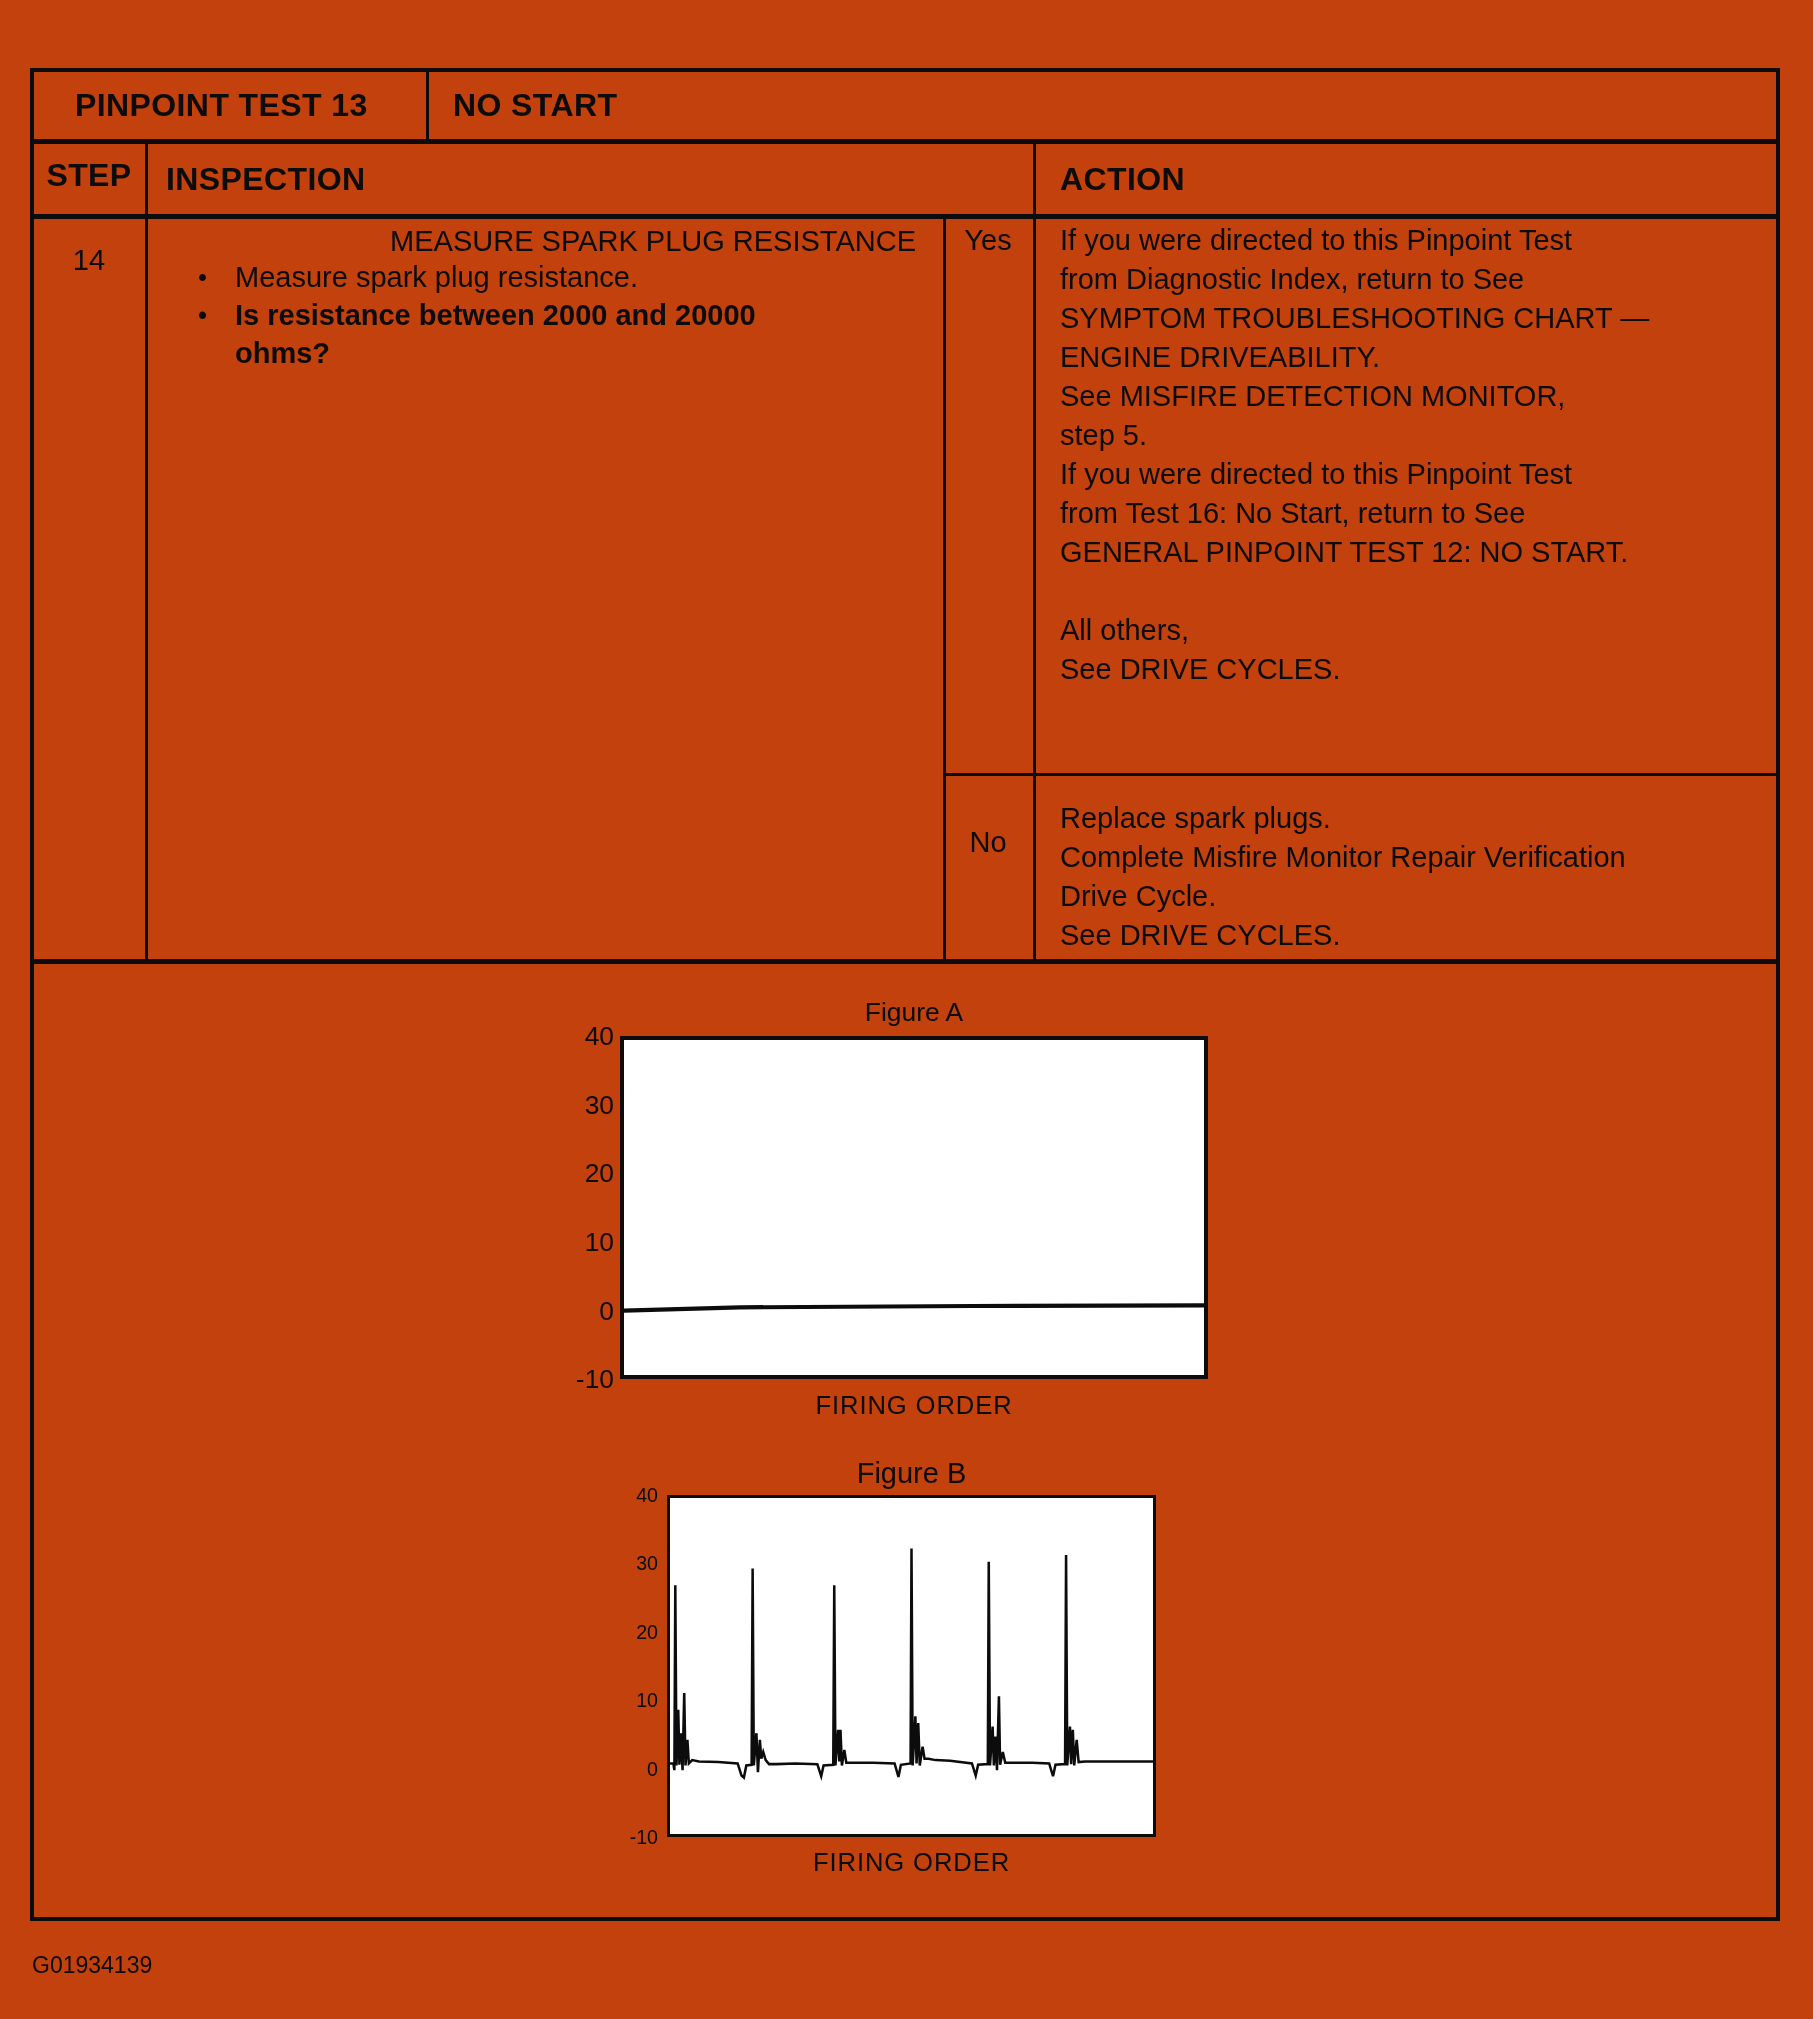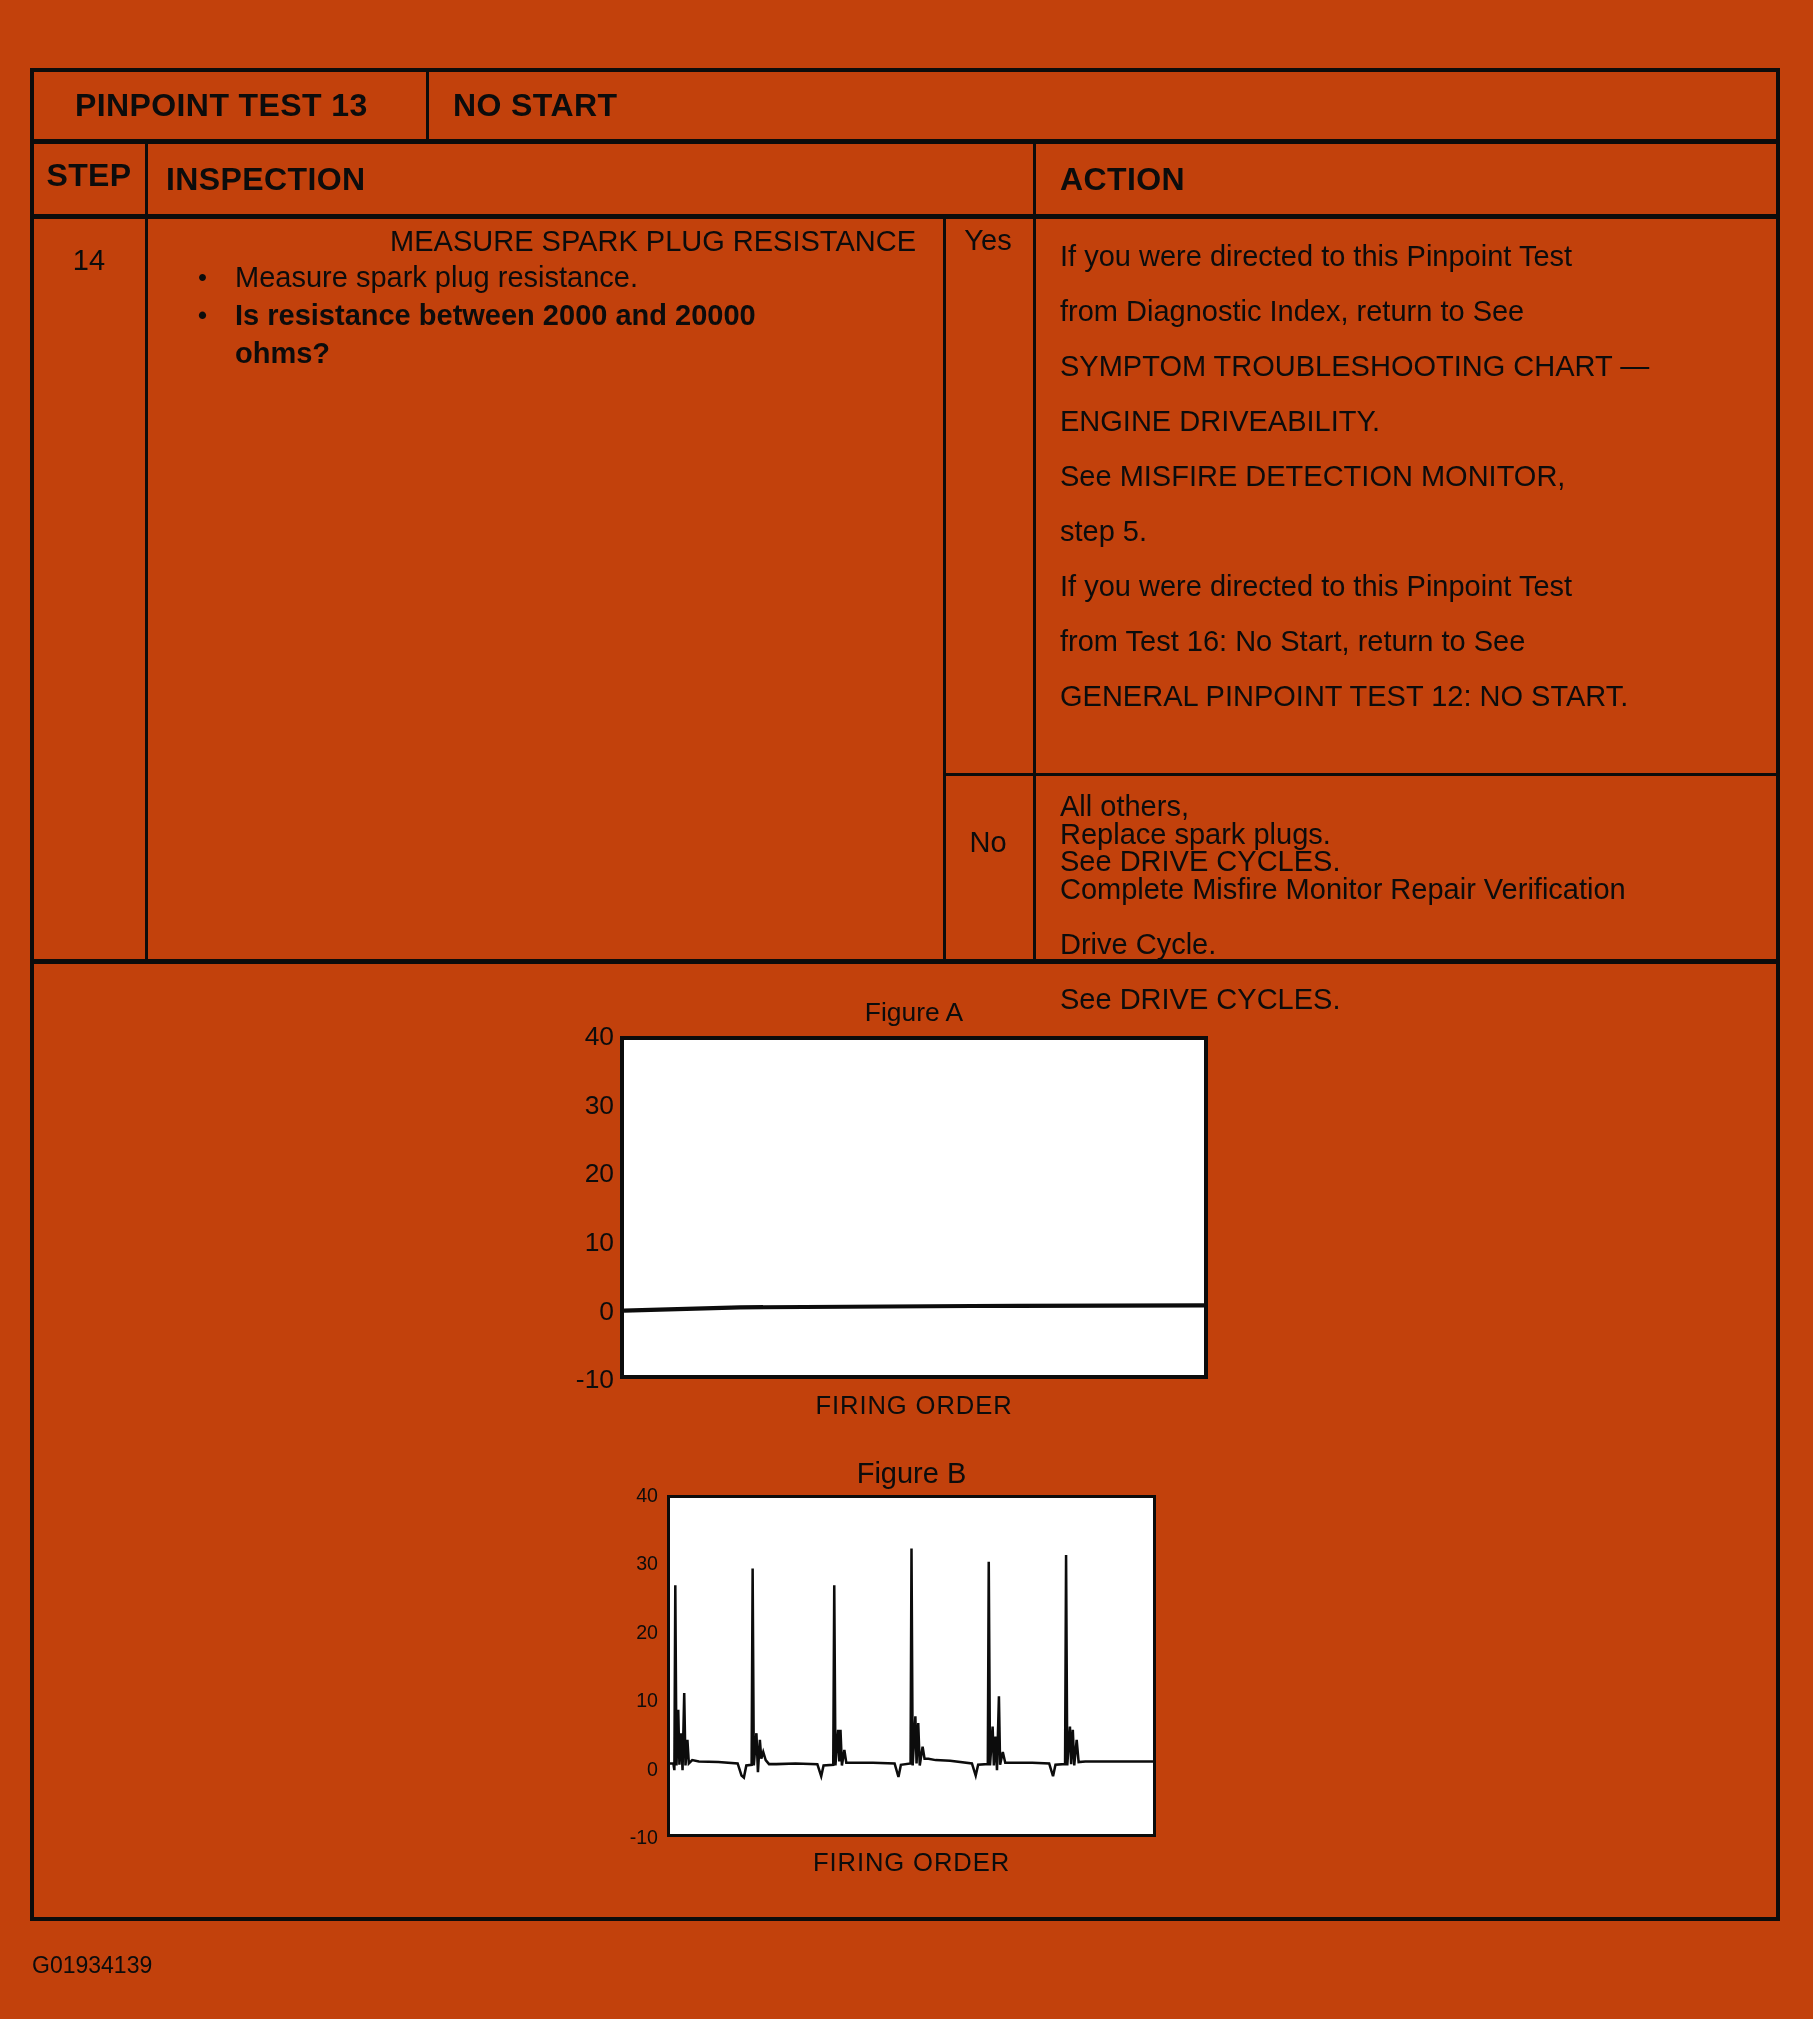--- a/index.html
+++ b/index.html
@@ -25,21 +25,21 @@
   .bullets { position: absolute; left: 198px; top: 258px; width: 647px; }
   .bullet-row { display: flex; line-height: 38px; font-size: 29px; }
   .bullet-row.bold { font-weight: 700; }
   .bullet-dot { width: 37px; flex: 0 0 37px; font-size: 25.6px; }
   .bullet-text { width: 562px; }
 
   .answer-label { position: absolute; left: 943px; width: 90px;
                   text-align: center; font-size: 29px; }
   .action-lines { position: absolute; left: 1060px; width: 717px;
                   font-size: 29px; line-height: 39px; }
-  .tline { white-space: nowrap; margin-top: 16px; }
+  .tline { white-space: nowrap; }
 
   .fig-title { position: absolute; text-align: center; font-size: 26.4px; }
   .fig-xlabel { position: absolute; text-align: center; font-size: 25.6px; letter-spacing: 0.9px; }
   .plot-svg { position: absolute; box-sizing: border-box; background: #ffffff; }
   .ytick-box { position: absolute; }
   .ytick { position: absolute; right: 0; transform: translateY(-50%); white-space: nowrap; }
 
   .figure-id { position: absolute; left: 32px; top: 1952px; font-size: 23px; font-weight: 400; }
 </style>
 </head>

